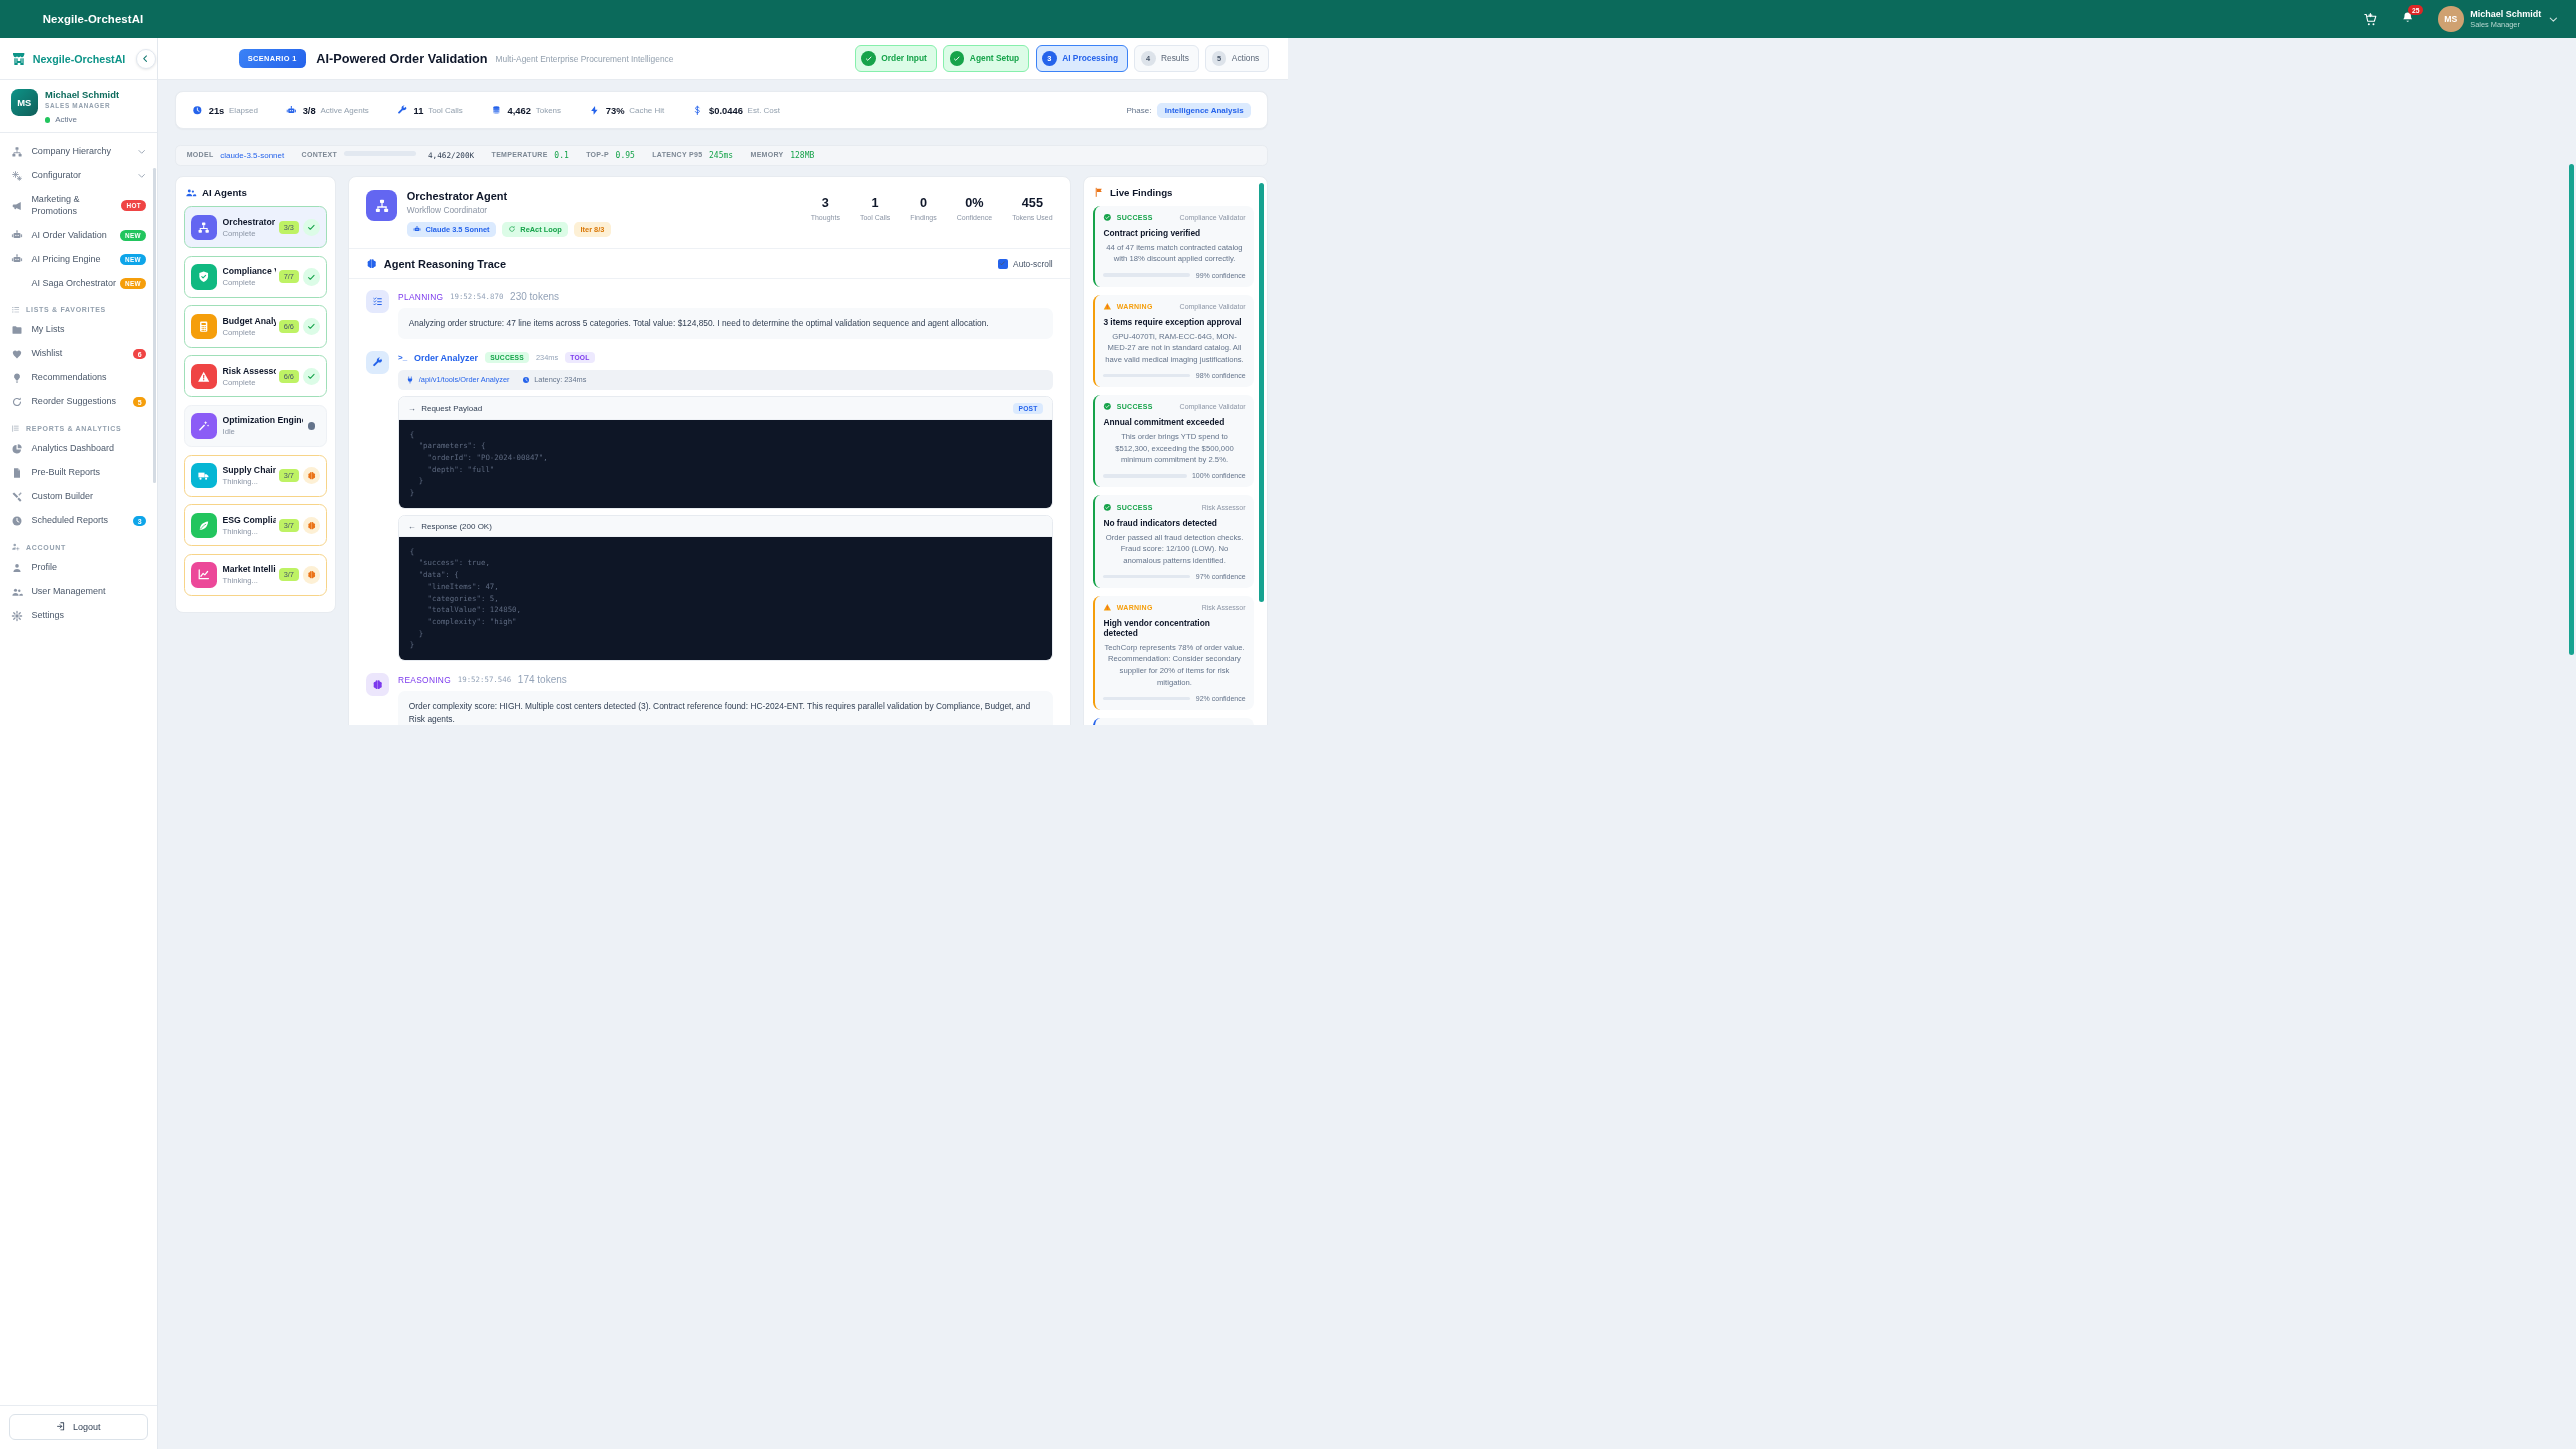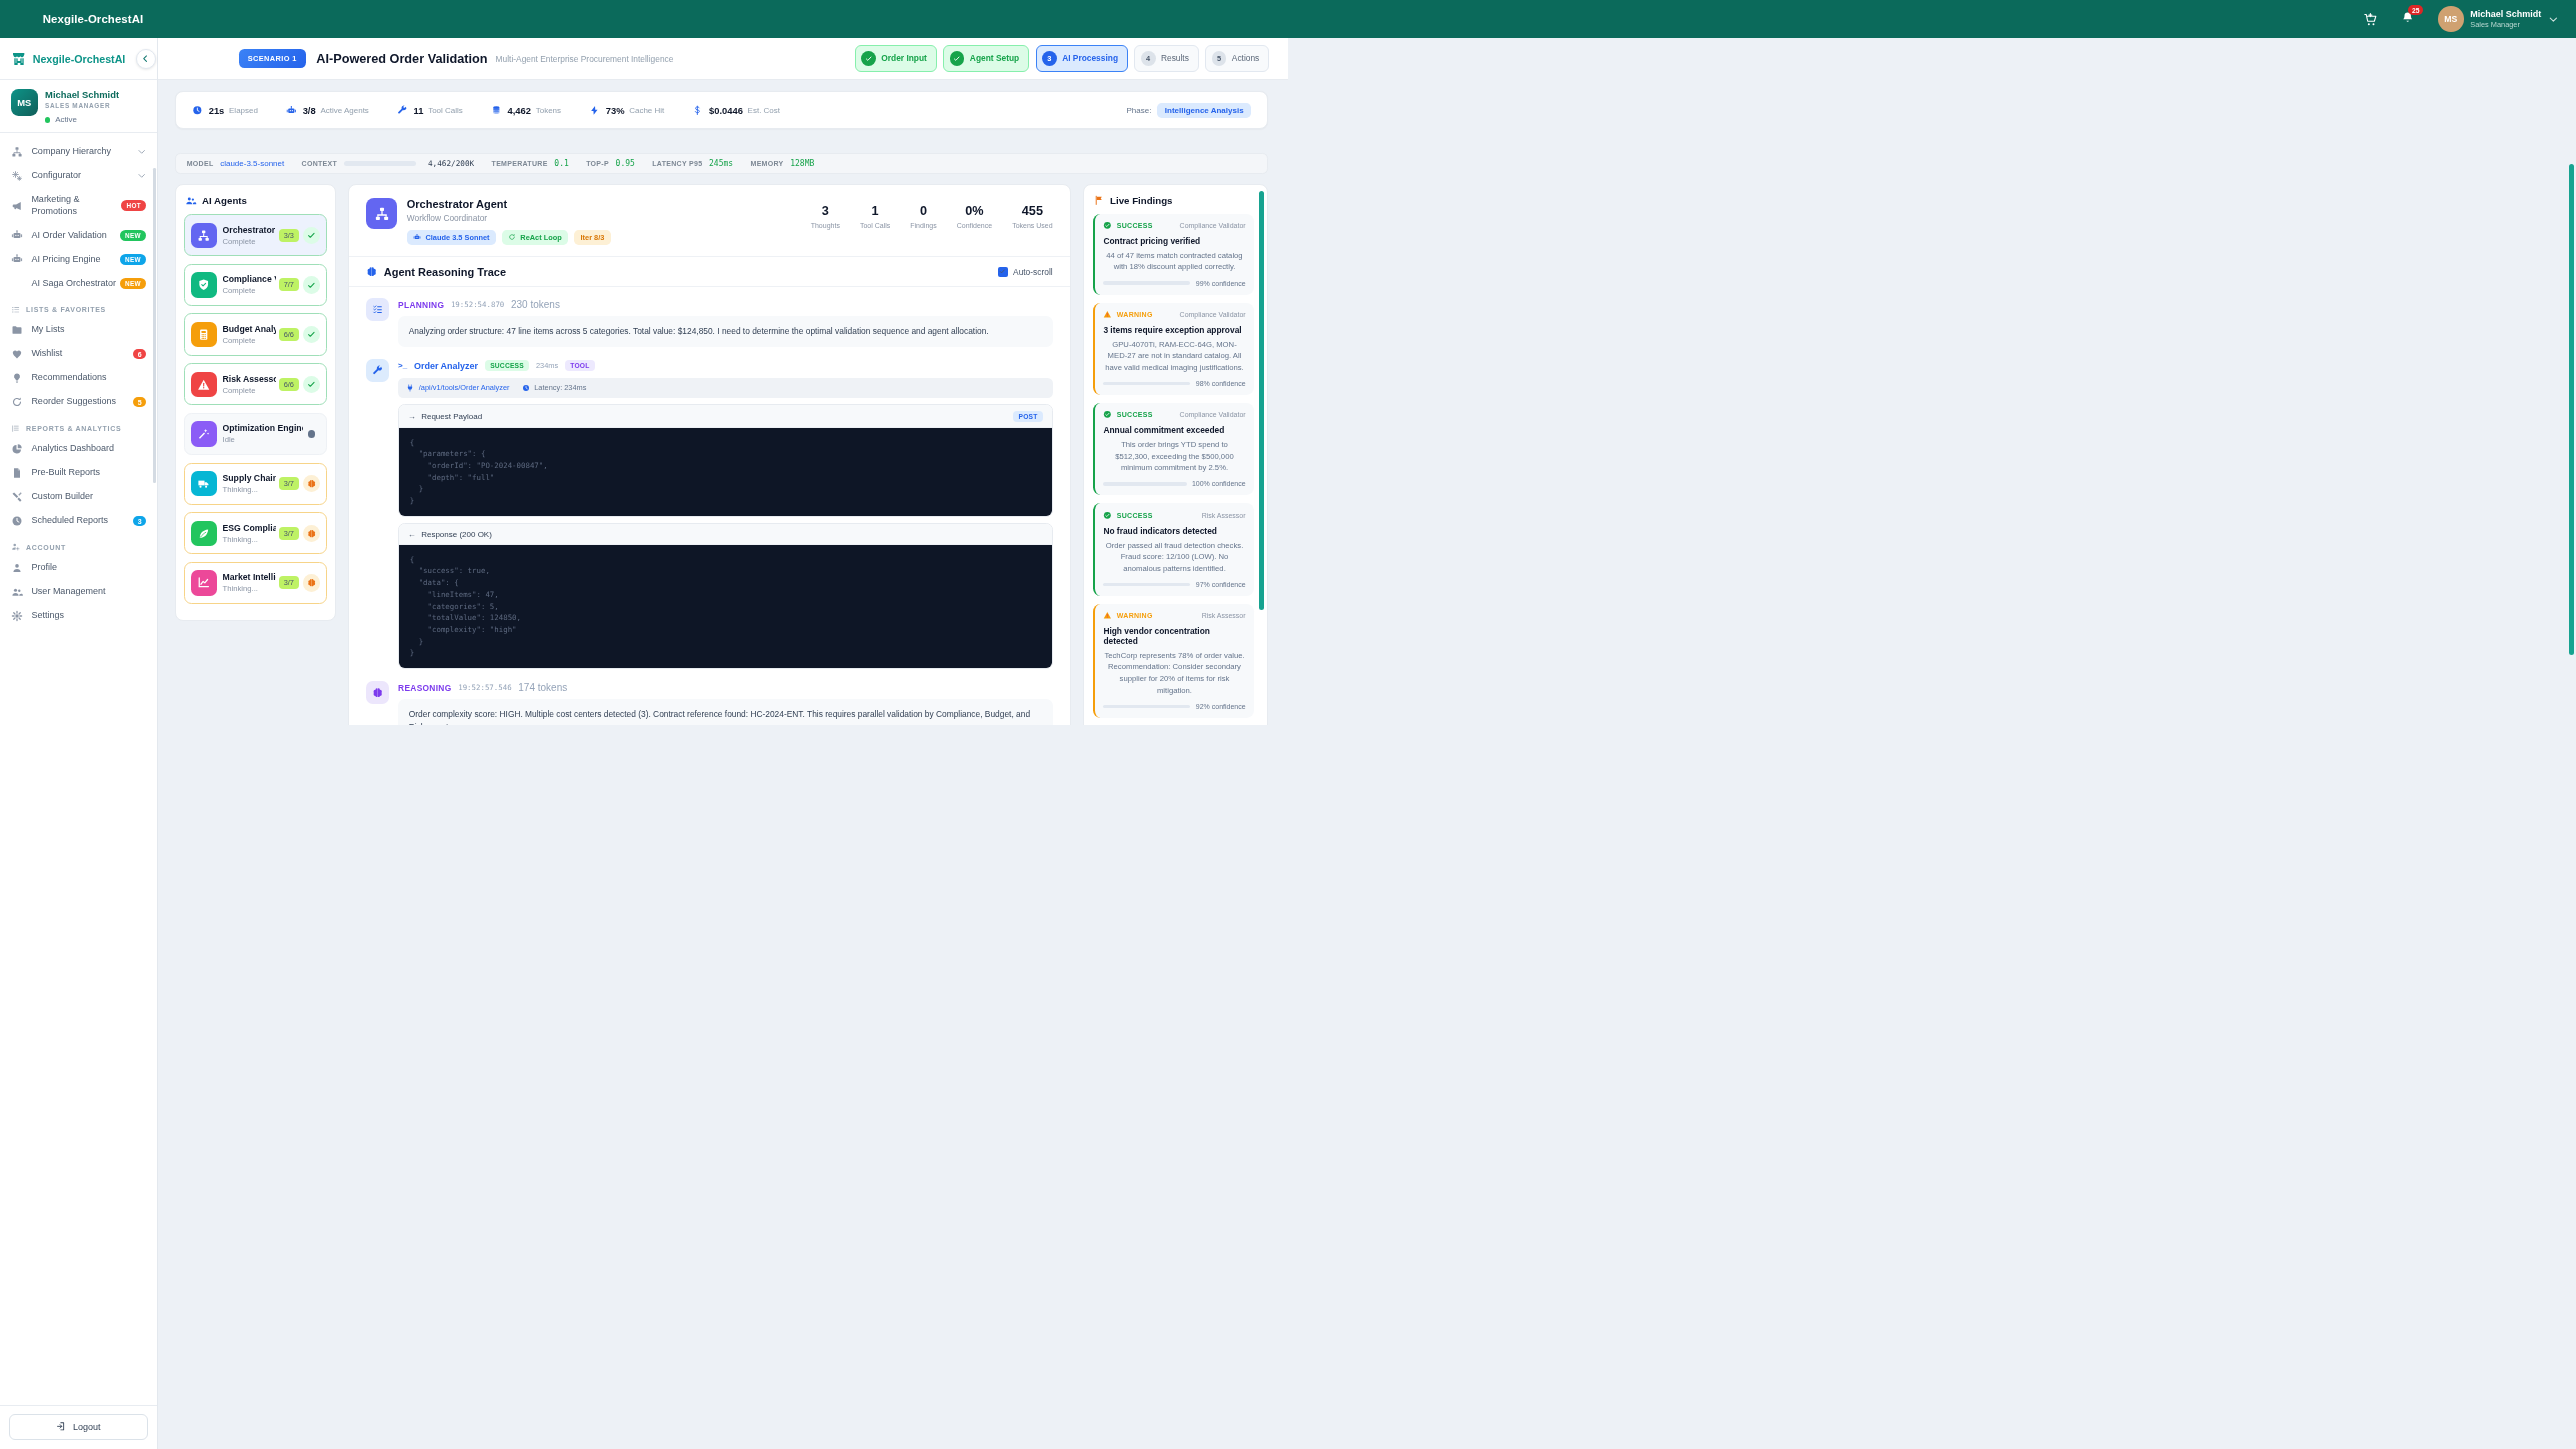--- a/index.html
+++ b/index.html
@@ -74,21 +74,21 @@
   .content { flex:1; background:#edf1f6; padding:11.4px 20px 0 17px; overflow:hidden; position:relative; }
   .metrics-card { background:#fff; border:0.7px solid #e7ebf0; border-radius:8px; height:38px; display:flex; align-items:center; padding:0 16px; box-shadow:0 0.7px 1.3px rgba(15,23,42,.03); }
   .metric { display:flex; align-items:center; margin-right:28px; }
   .metric .ico { width:10.7px; height:10.7px; color:#2563eb; margin-right:6px; }
   .m-val { color:#0f172a; font-size:9.4px; font-weight:bold; margin-right:4.7px; }
   .m-label { color:#93a0ae; font-size:8px; }
   .phase-wrap { margin-left:auto; display:flex; align-items:center; }
   .phase-label { color:#64748b; font-size:8px; margin-right:6px; }
   .phase-badge { background:#dbeafe; color:#2563eb; font-size:8px; font-weight:bold; padding:3.4px 7.4px; border-radius:4.7px; }
 
-  .model-strip { display:flex; align-items:center; background:#f4f6f9; border:0.7px solid #e7ebf0; border-radius:5.4px; margin-top:24px; padding:4.7px 10.7px; gap:6.7px; }
+  .model-strip { display:flex; align-items:flex-start; background:#f4f6f9; border:0.7px solid #e7ebf0; border-radius:5.4px; margin-top:16px; padding:4.7px 10.7px; gap:6.7px; }
   .ms-label { color:#7c8794; font-size:7px; font-weight:bold; letter-spacing:0.3px; }
   .ms-model { color:#2563eb; font-size:8px; margin-right:10.7px; }
   .ctx-bar { width:72px; height:4.7px; background:#e2e8f0; border-radius:2.7px; overflow:hidden; margin-right:5.4px; }
   .ctx-fill { width:5.4px; height:100%; background:#2563eb; border-radius:2.7px; }
   .ms-mono-dark { color:#334155; font-size:7.7px; margin-right:10.7px; }
   .ms-mono-green { color:#16a34a; font-size:8px; margin-right:10.7px; }
 
   .columns { display:flex; gap:12px; margin-top:10px; align-items:flex-start; }
 
   
@@ -139,21 +139,21 @@
   .autoscroll span { color:#475569; font-size:8.4px; }
   .trace-list { padding:10.7px 17.4px 20px; }
   .trace-entry { display:flex; margin-bottom:12px; }
   .te-ico { width:23px; height:23px; border-radius:6.7px; display:flex; align-items:center; justify-content:center; flex:none; margin-right:8.7px; }
   .te-ico svg { width:11.4px; height:11.4px; }
   .te-ico.planning { background:#e4e9fd; color:#2563eb; }
   .te-ico.tool { background:#dcebfd; color:#2563eb; }
   .te-ico.reasoning { background:#ece6fc; color:#7c3aed; }
   .te-body { flex:1; min-width:0; }
   .te-hrow { display:flex; align-items:center; gap:6.7px; padding-top:1.3px; }
-  .te-label { font-size:8.4px; font-weight:bold; letter-spacing:0.3px; color:#7c3aed; }
+  .te-label { font-size:8.4px; font-weight:normal; letter-spacing:0.3px; color:#7c3aed; }
   .te-time { color:#94a3b8; font-size:7.4px; }
   .te-tokens { color:#94a3b8; font-size:10px; }
   .te-text { background:#f7f9fb; border-radius:6.7px; padding:8.7px 10.7px; margin-top:6px; color:#334155; font-size:8.4px; line-height:1.55; }
   .tool-name { color:#2563eb; font-size:9px; font-weight:bold; }
   .tool-term { color:#2563eb; font-size:8px; font-weight:bold; }
   .pill { font-size:6.7px; font-weight:bold; padding:2px 5.4px; border-radius:4px; letter-spacing:0.2px; }
   .pill.success { background:#dcfce7; color:#16a34a; }
   .pill.tool { background:#ede9fe; color:#7c3aed; }
   .pill.post { background:#dbeafe; color:#2563eb; }
   .endpoint-bar { display:flex; align-items:center; background:#eff2f6; border-radius:5.4px; padding:5.4px 8px; margin-top:6.7px; }

